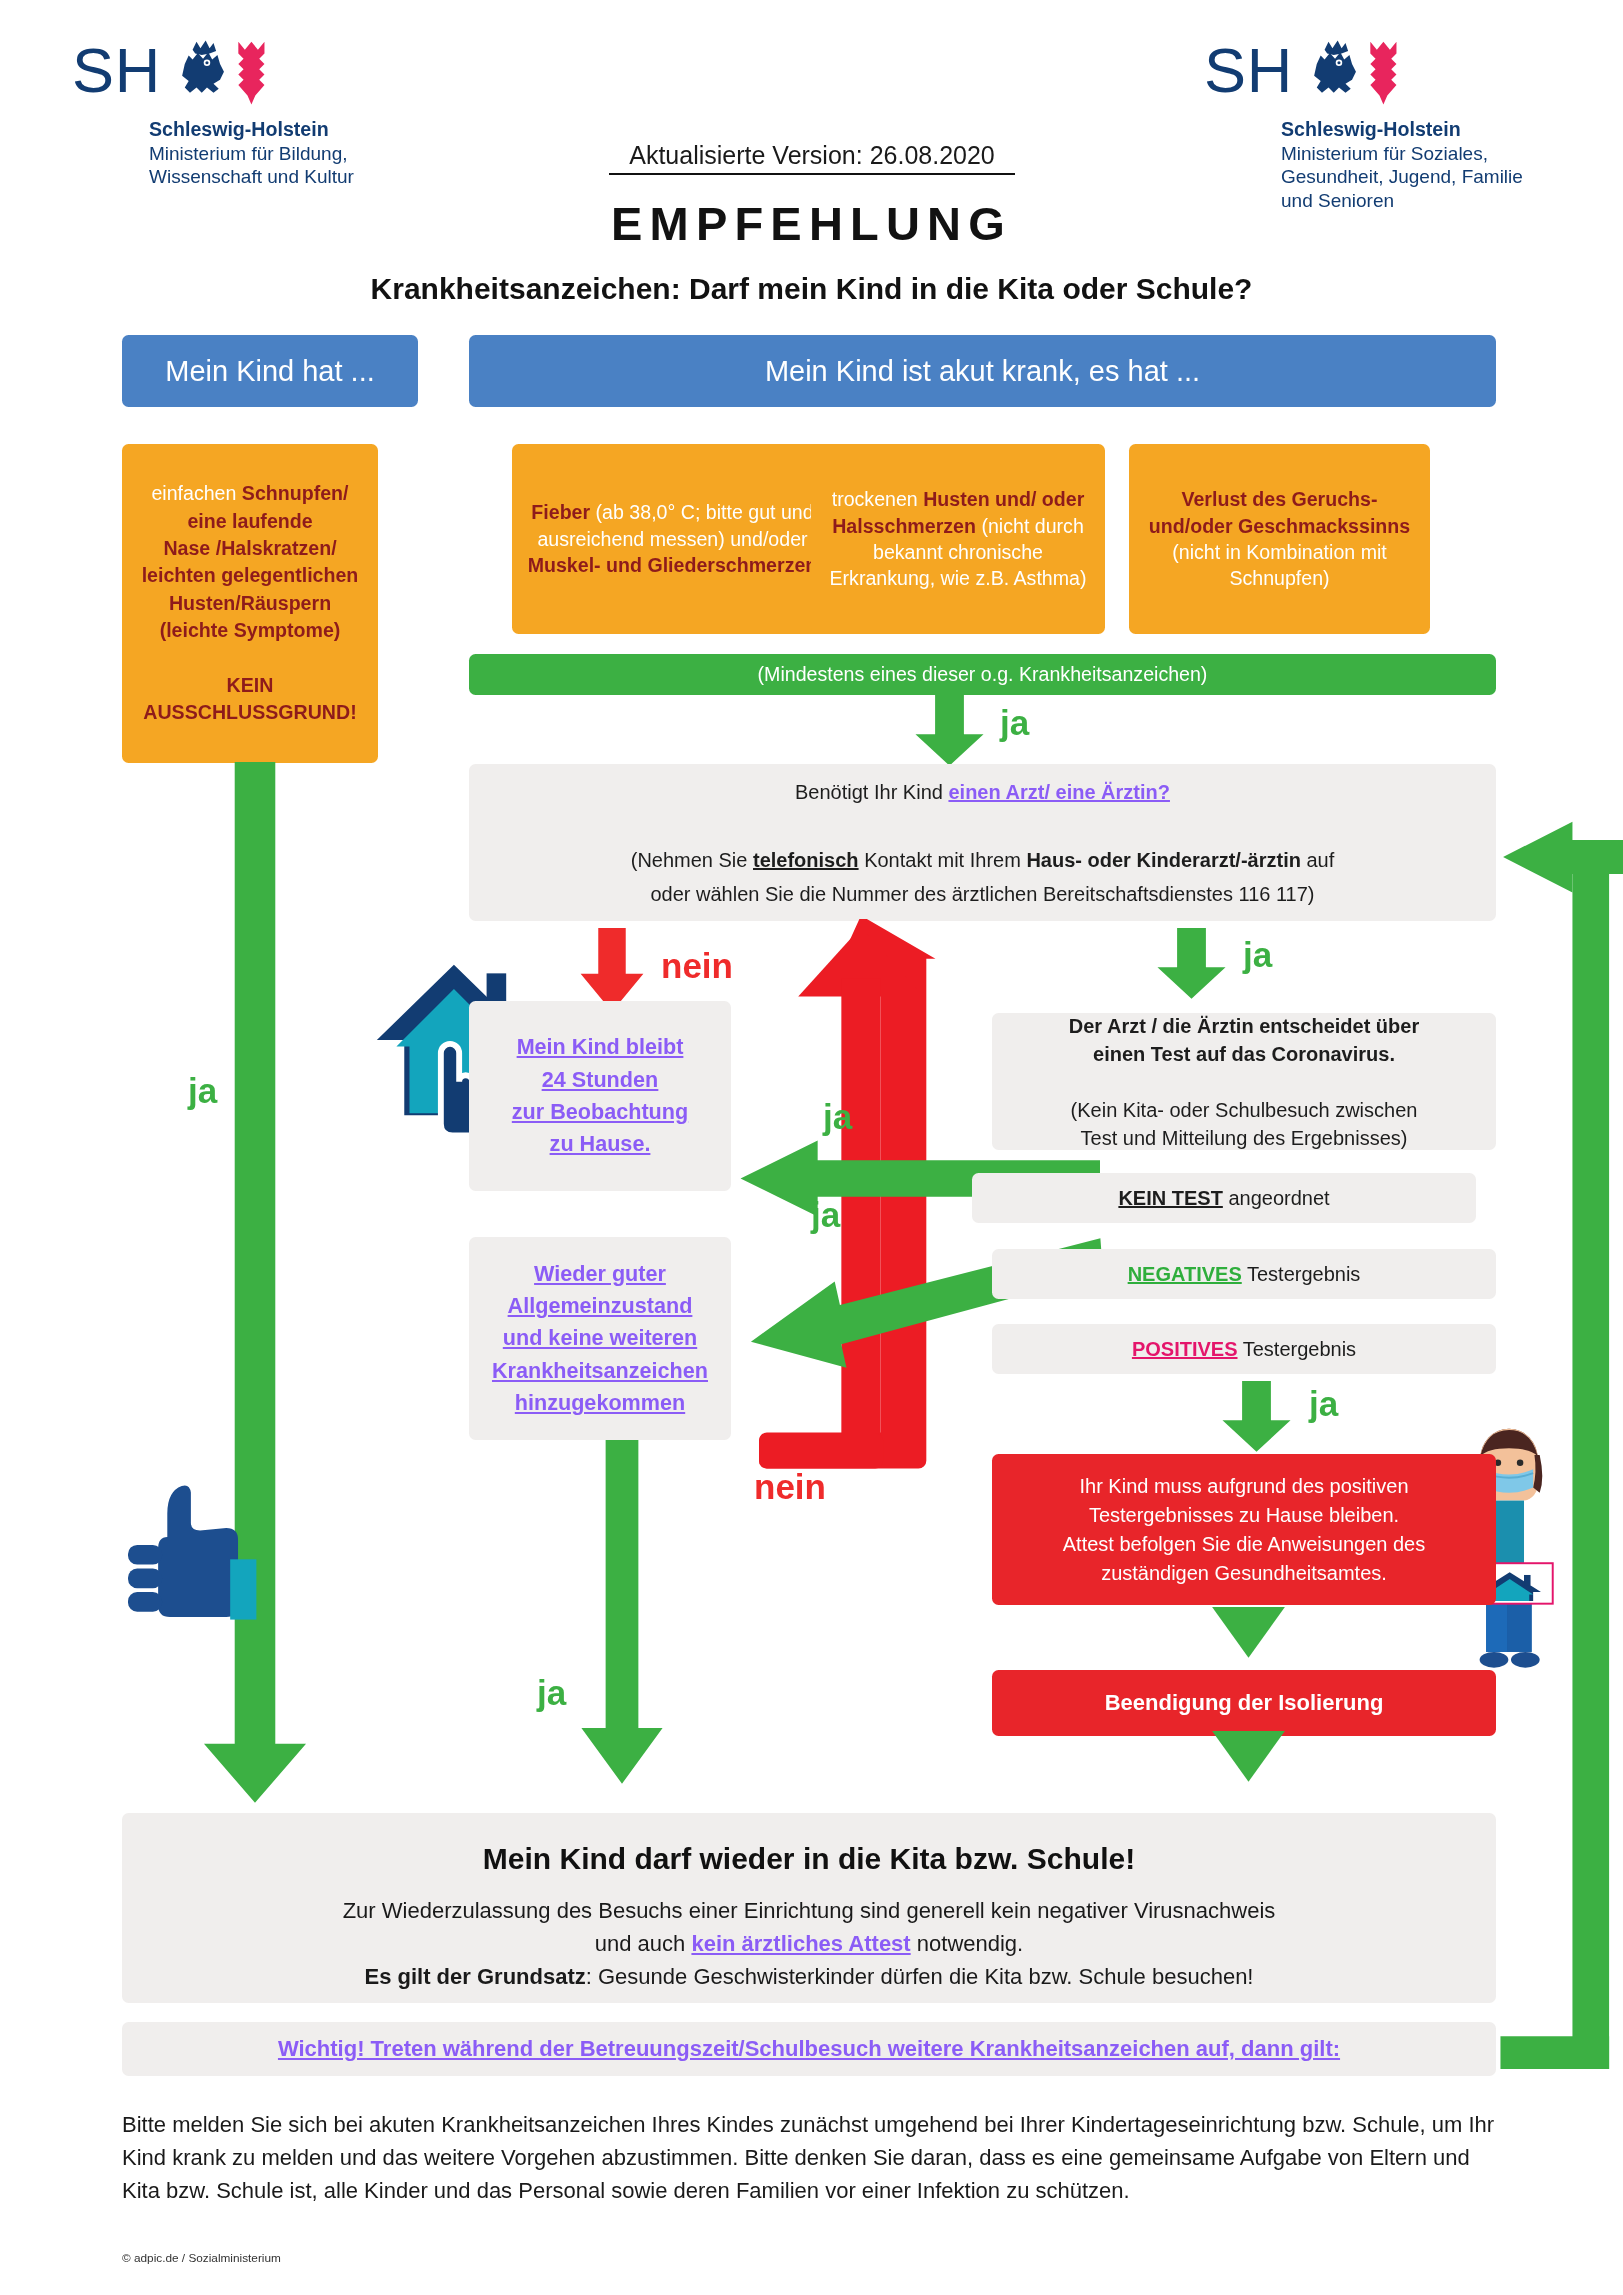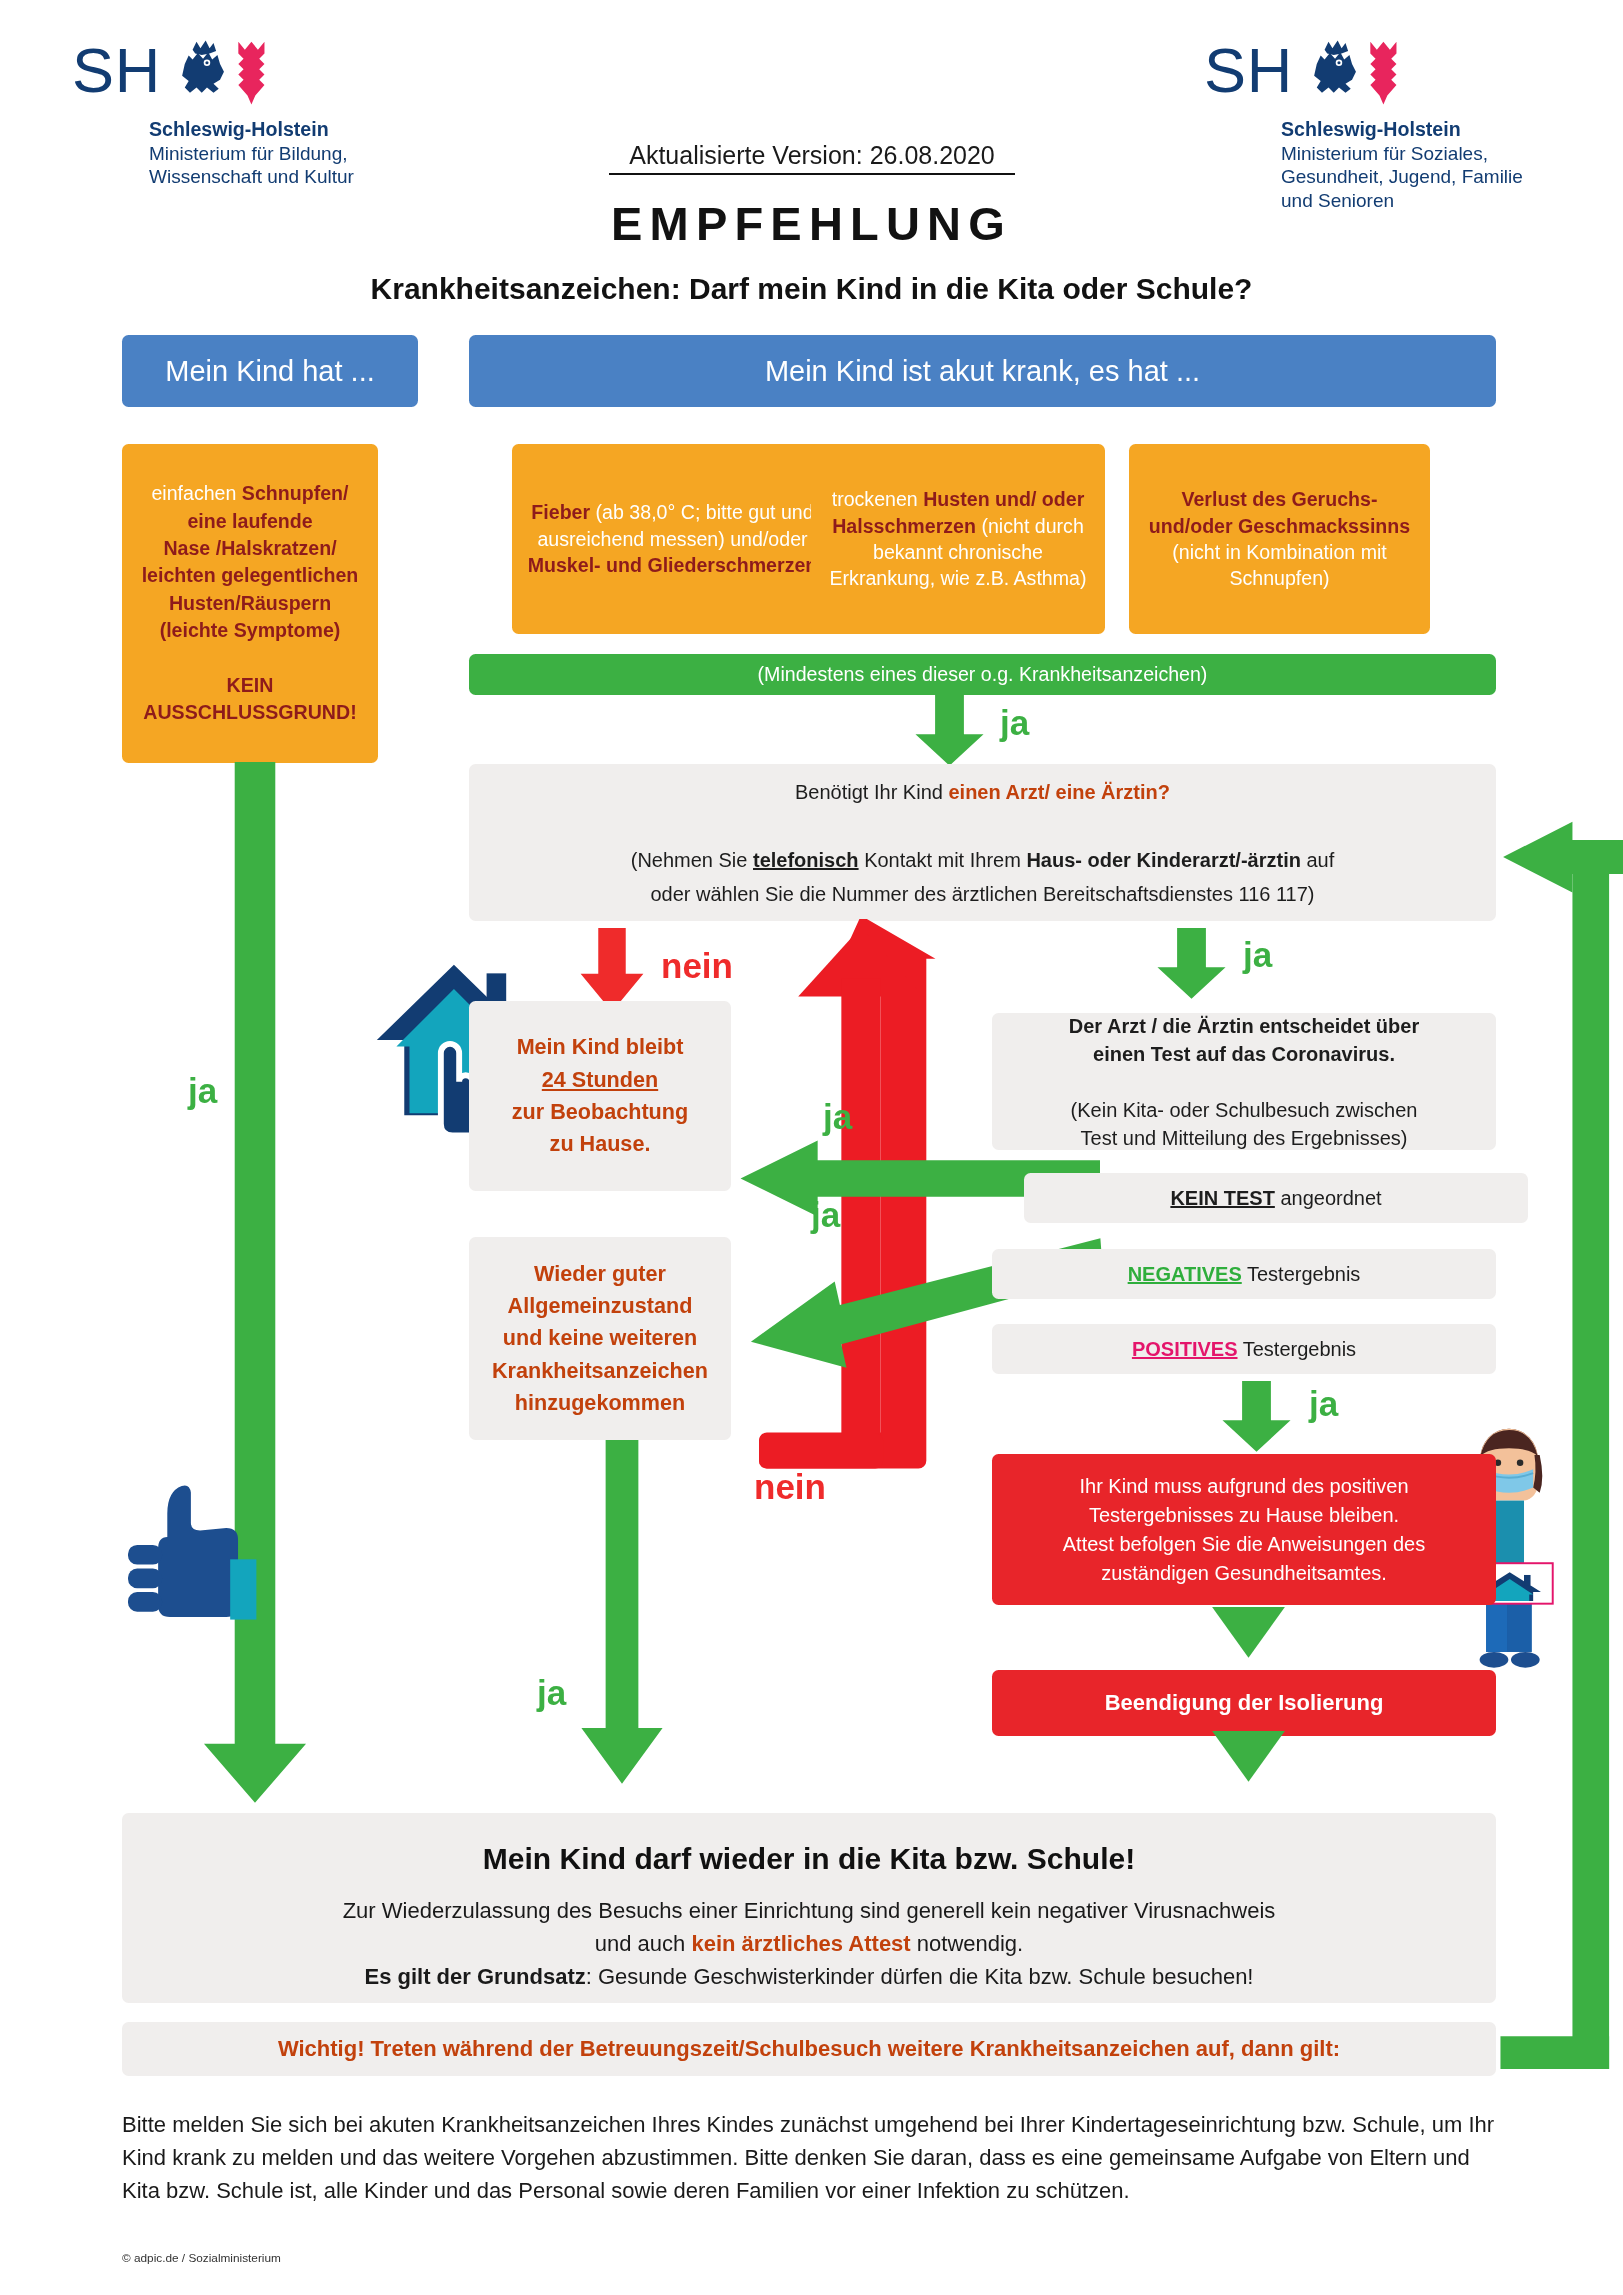--- a/index.html
+++ b/index.html
@@ -47,21 +47,21 @@
   .grey   { background:#f0eeed; color:#1d1d1d; }
   .red    { background:#e8252a; color:#ffffff; }
 
   .blue .box-inner { font-size:29px; font-weight:400; }
   .orange .box-inner { font-size:19.6px; line-height:1.35; color:#ffffff; }
   .orange b { color:#8e1b1b; font-weight:700; }
   .green .box-inner { font-size:19.6px; }
   .grey .box-inner { font-size:20px; line-height:1.45; }
   .red .box-inner { font-size:20px; line-height:1.42; }
 
-  .darkred { color:#c2410c; font-weight:700; }
+  .darkred { color:#8b5cf6; font-weight:700;text-decoration:underline; }
   .u { text-decoration: underline; }
   .pink { color:#e4156b; font-weight:700; text-decoration:underline; }
   .greentxt { color:#2fae3c; font-weight:700; text-decoration:underline; }
 
   
   .arrow { position:absolute; }
   .lbl {
     position:absolute; font-size:35px; font-weight:700; line-height:1;
   }
   .lbl.ja   { color:#3cb043; }
@@ -244,21 +244,21 @@
 
   <div class="box grey" style="left:992px; top:1013px; width:504px; height:137px;">
     <div class="box-inner" style="line-height:1.4;">
       <b>Der Arzt / die Ärztin entscheidet über</b><br>
       <b>einen Test auf das Coronavirus.</b><br><br>
       <span>(Kein Kita- oder Schulbesuch zwischen</span><br>
       <span>Test und Mitteilung des Ergebnisses)</span>
     </div>
   </div>
 
-  <div class="box grey" style="left:1024px; top:1173px; width:504px; height:50px;">
+  <div class="box grey" style="left:972px; top:1173px; width:504px; height:50px;">
     <div class="box-inner">
       <b class="u">KEIN TEST</b><span> angeordnet</span>
     </div>
   </div>
 
   <div class="box grey" style="left:992px; top:1249px; width:504px; height:50px;">
     <div class="box-inner">
       <span class="greentxt">NEGATIVES</span><span> Testergebnis</span>
     </div>
   </div>

